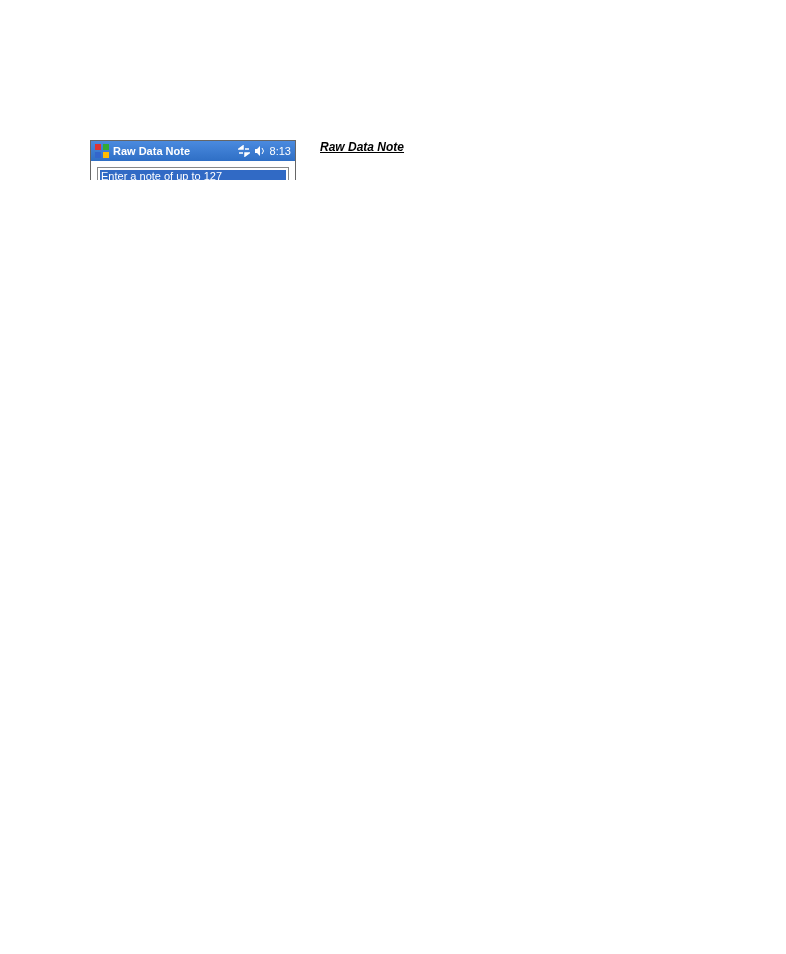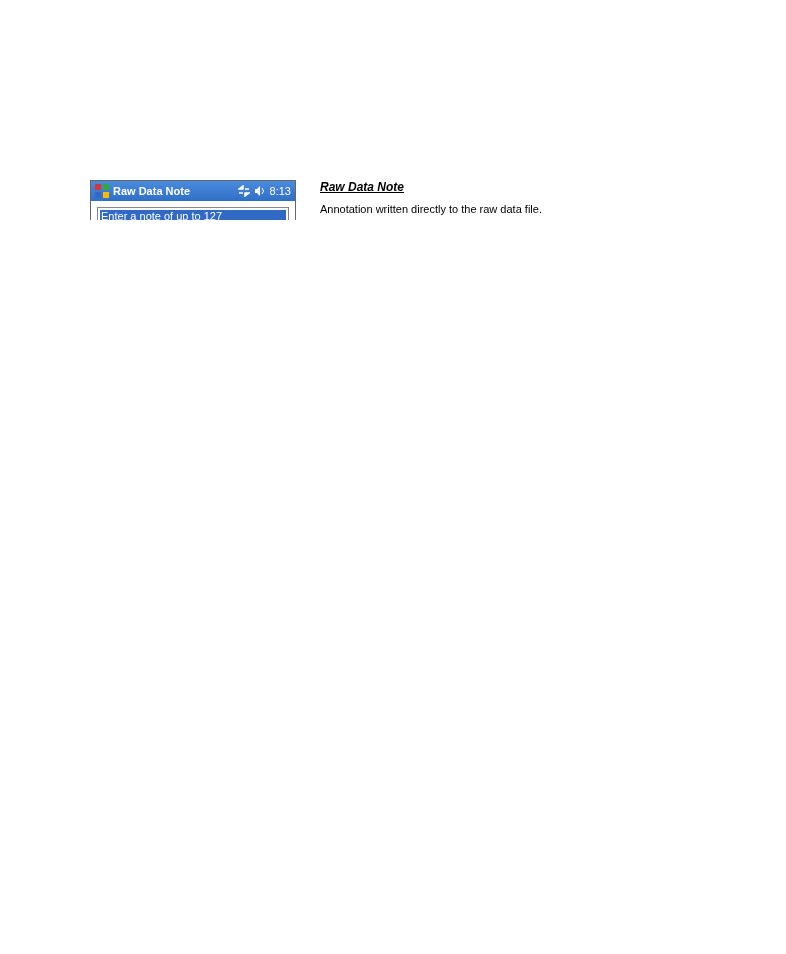--- a/index.html
+++ b/index.html
@@ -3,21 +3,21 @@
 <meta charset="utf-8">
 <style>
   * { box-sizing: border-box; margin: 0; padding: 0; }
   body {
     font-family: Tahoma, Arial, sans-serif;
     font-size: 11px;
     background: #fff;
     width: 786px;
     position: relative;
   }
-  .page { position: relative; padding: 140px 80px 40px 90px; margin-top: 40px; }
+  .page { position: relative; padding: 140px 80px 40px 90px; }
 
   
   .pda {
     position: absolute;
     width: 206px;
     border: 1px solid #666;
     background: #fff;
   }
   .pda .titlebar {
     height: 20px;
@@ -164,21 +164,20 @@
       <span class="icon-circle icon-cancel-red">✕</span>
       <span class="icon-help">?</span>
       <span class="icon-star">★</span>
       <span class="icon-keyboard"></span>
     </div>
   </div>
 
   <div class="body-text" style="left:320px; top:140px; width:380px;">
     <div class="heading">Raw Data Note</div>
     <div style="height:6px;"></div>
-    <div>Annotation written directly to the raw data file.</div>
     <div style="height:18px;"></div>
     <div>
       <span>User defined buttons can store text which will be</span>
       <span class="underline">appended</span><span> or pasted into the edit box.</span>
     </div>
     <div style="height:16px;"></div>
     <div style="margin-top:55px;">
       <span>Highlight a button then tap </span>
       <span class="inline-gray-btn"></span>
       <span> to insert its text.</span>

